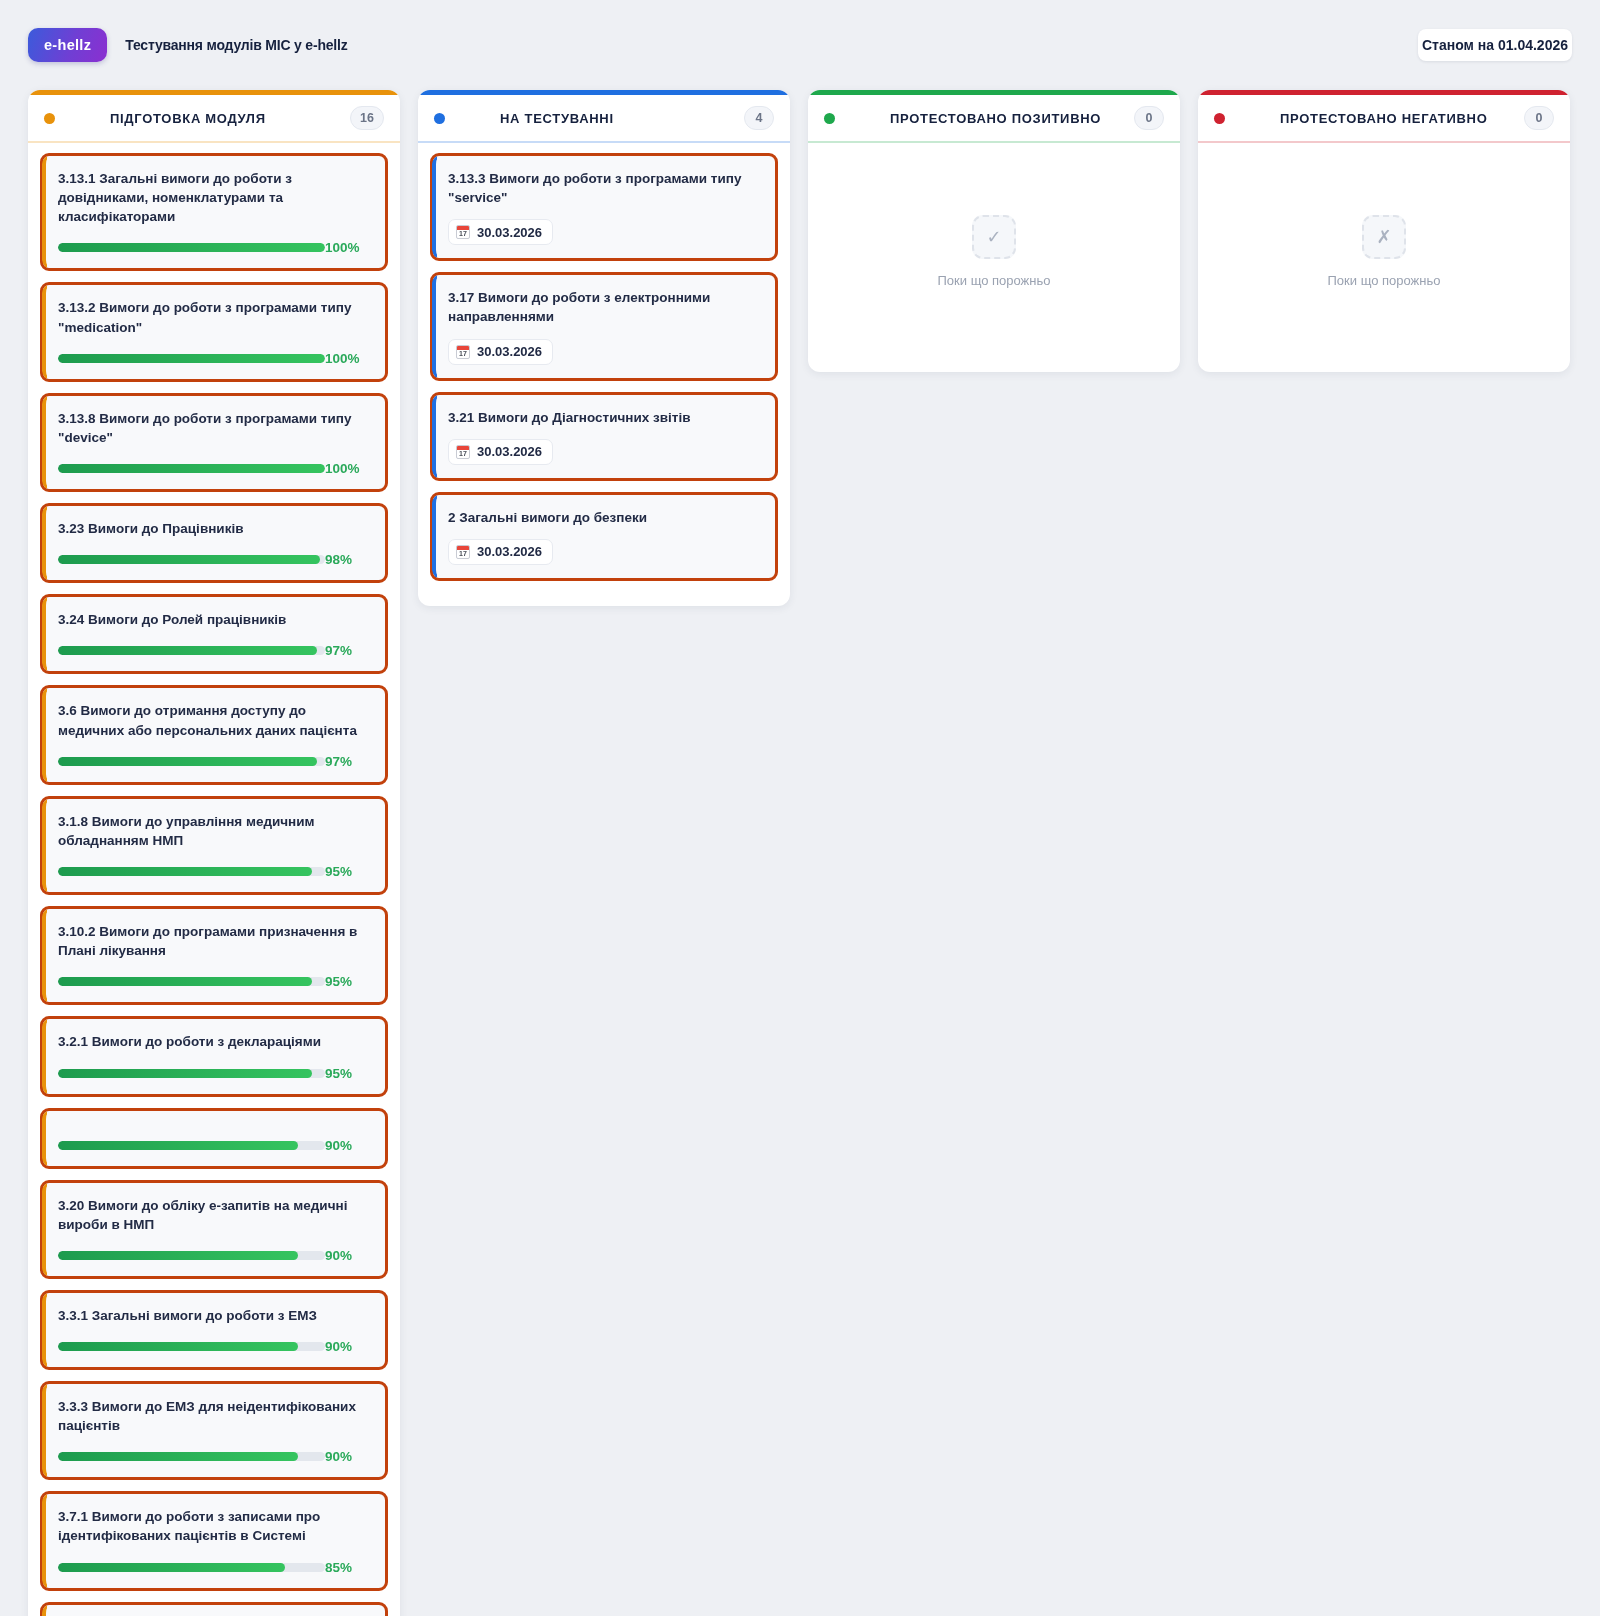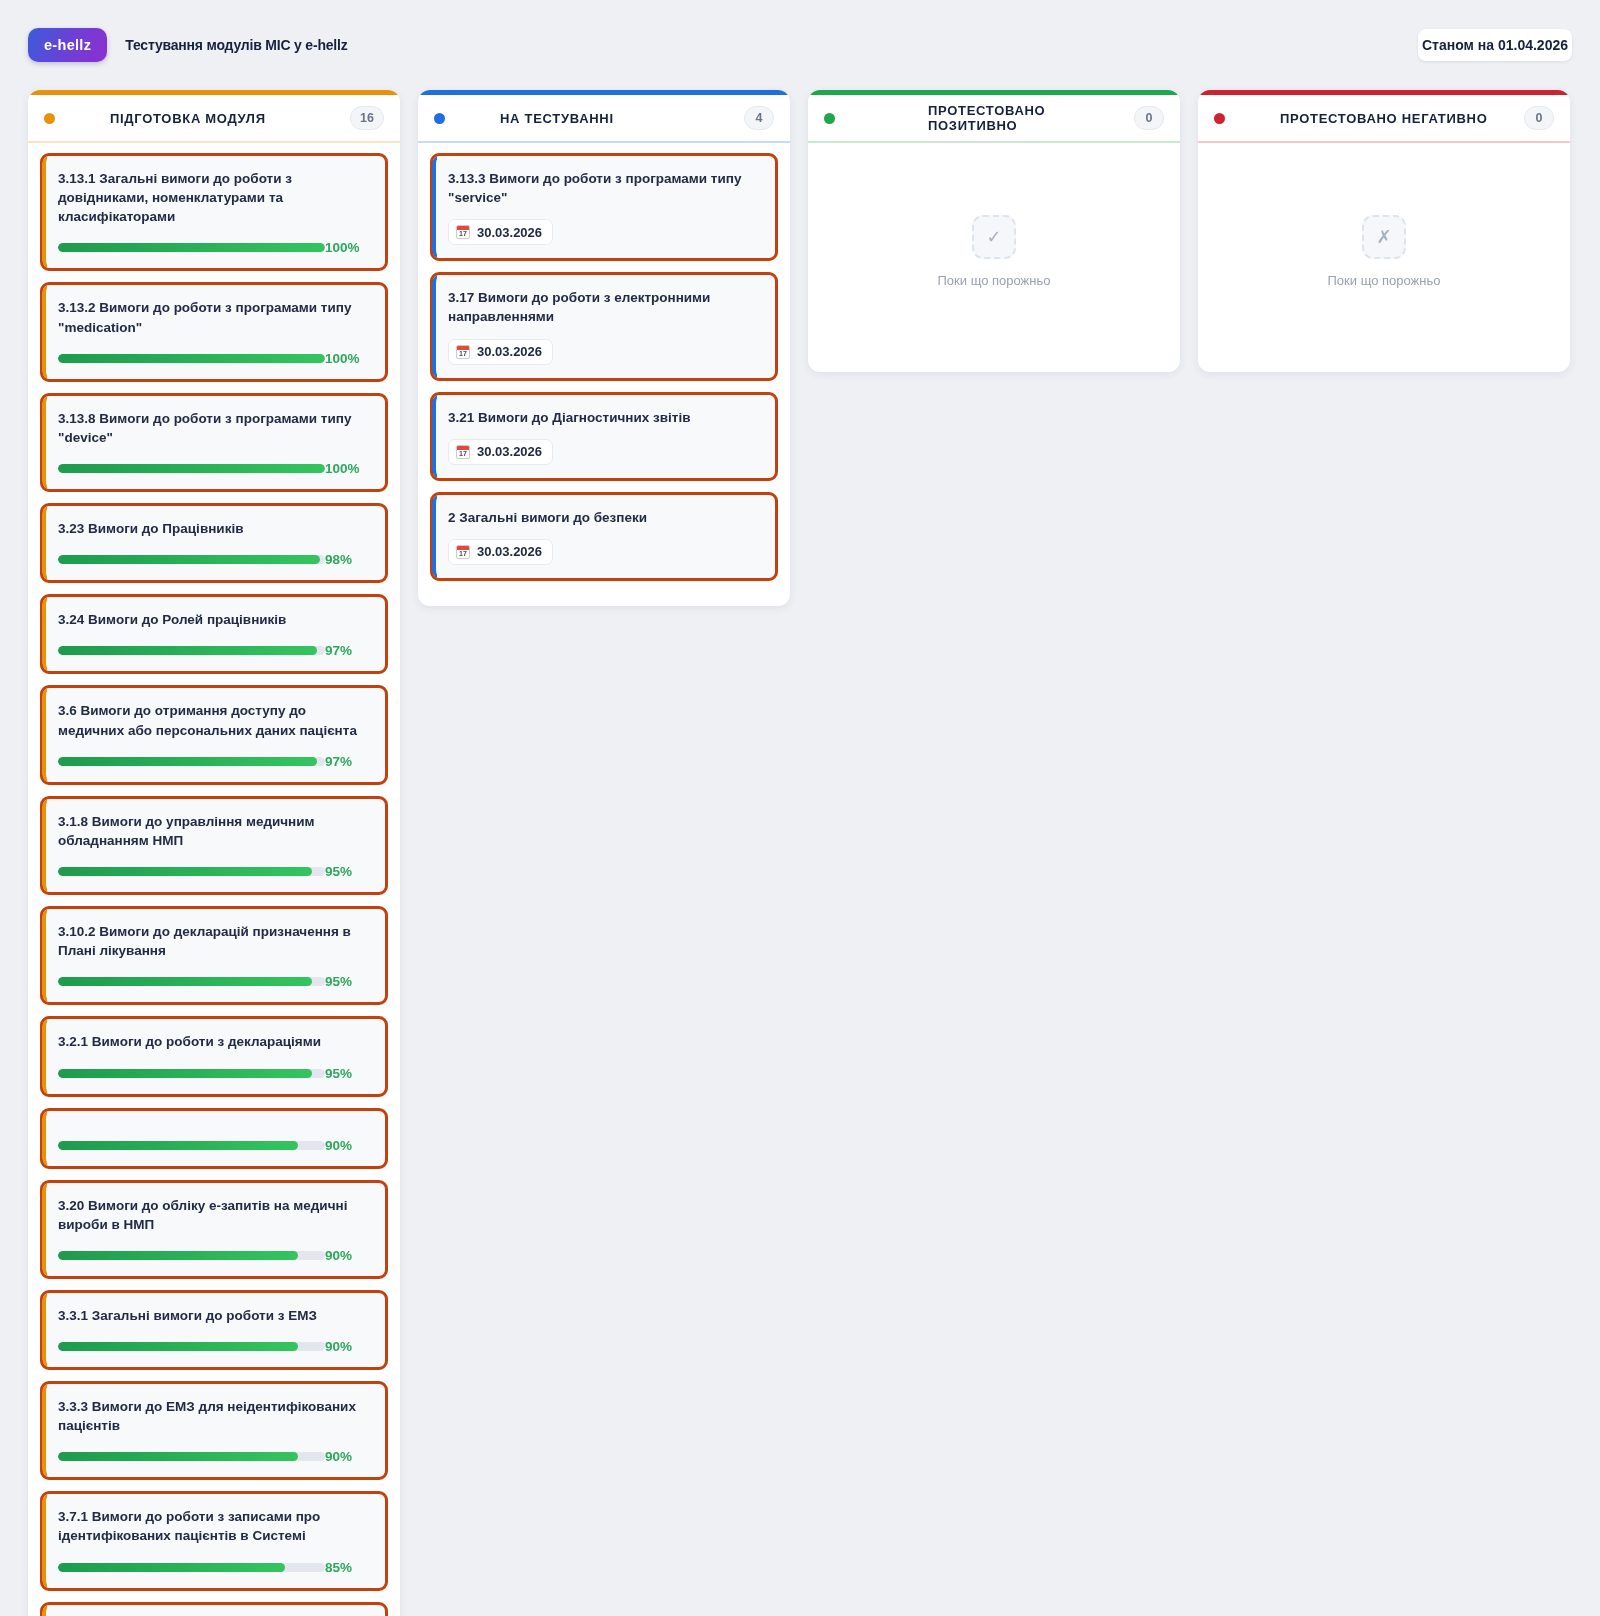--- a/index.html
+++ b/index.html
@@ -314,21 +314,21 @@
           <div class="card" style="--accent: #e8920b;">
             <div class="card-title">3.1.8 Вимоги до управління медичним обладнанням НМП</div>
             <div class="prog-row">
               <div class="prog-track">
                 <div class="prog-fill" style="width: 95%;"></div>
               </div>
               <span class="prog-pct">95%</span>
             </div>
           </div>
           <div class="card" style="--accent: #e8920b;">
-            <div class="card-title">3.10.2 Вимоги до декларацій призначення в Плані лікування</div>
+            <div class="card-title">3.10.2 Вимоги до програмами призначення в Плані лікування</div>
             <div class="prog-row">
               <div class="prog-track">
                 <div class="prog-fill" style="width: 95%;"></div>
               </div>
               <span class="prog-pct">95%</span>
             </div>
           </div>
           <div class="card" style="--accent: #e8920b;">
             <div class="card-title">3.2.1 Вимоги до роботи з деклараціями</div>
             <div class="prog-row">
@@ -408,21 +408,21 @@
               <span>30.03.2026</span>
             </div></div>
           <div class="card" style="--accent: #1f6fe0;"><div class="card-title">2 Загальні вимоги до безпеки</div><div class="date-pill">
               <span class="cal-ico"></span>
               <span>30.03.2026</span>
             </div></div>
         </div>
       </div>
       <div class="column">
         <div class="col-toprule" style="background: rgb(30, 168, 76);"></div>
-        <div class="col-head" style="border-bottom-color: rgba(30, 168, 76, 0.25); gap: 38px;">
+        <div class="col-head" style="border-bottom-color: rgba(30, 168, 76, 0.25);">
           <span class="col-dot" style="background: rgb(30, 168, 76);"></span>
           <span class="col-name">ПРОТЕСТОВАНО ПОЗИТИВНО</span>
           <span class="col-count">0</span>
         </div>
         <div class="col-body">
           <div class="empty">
             <div class="empty-box">✓</div>
             <div class="empty-text">Поки що порожньо</div>
           </div>
         </div>

